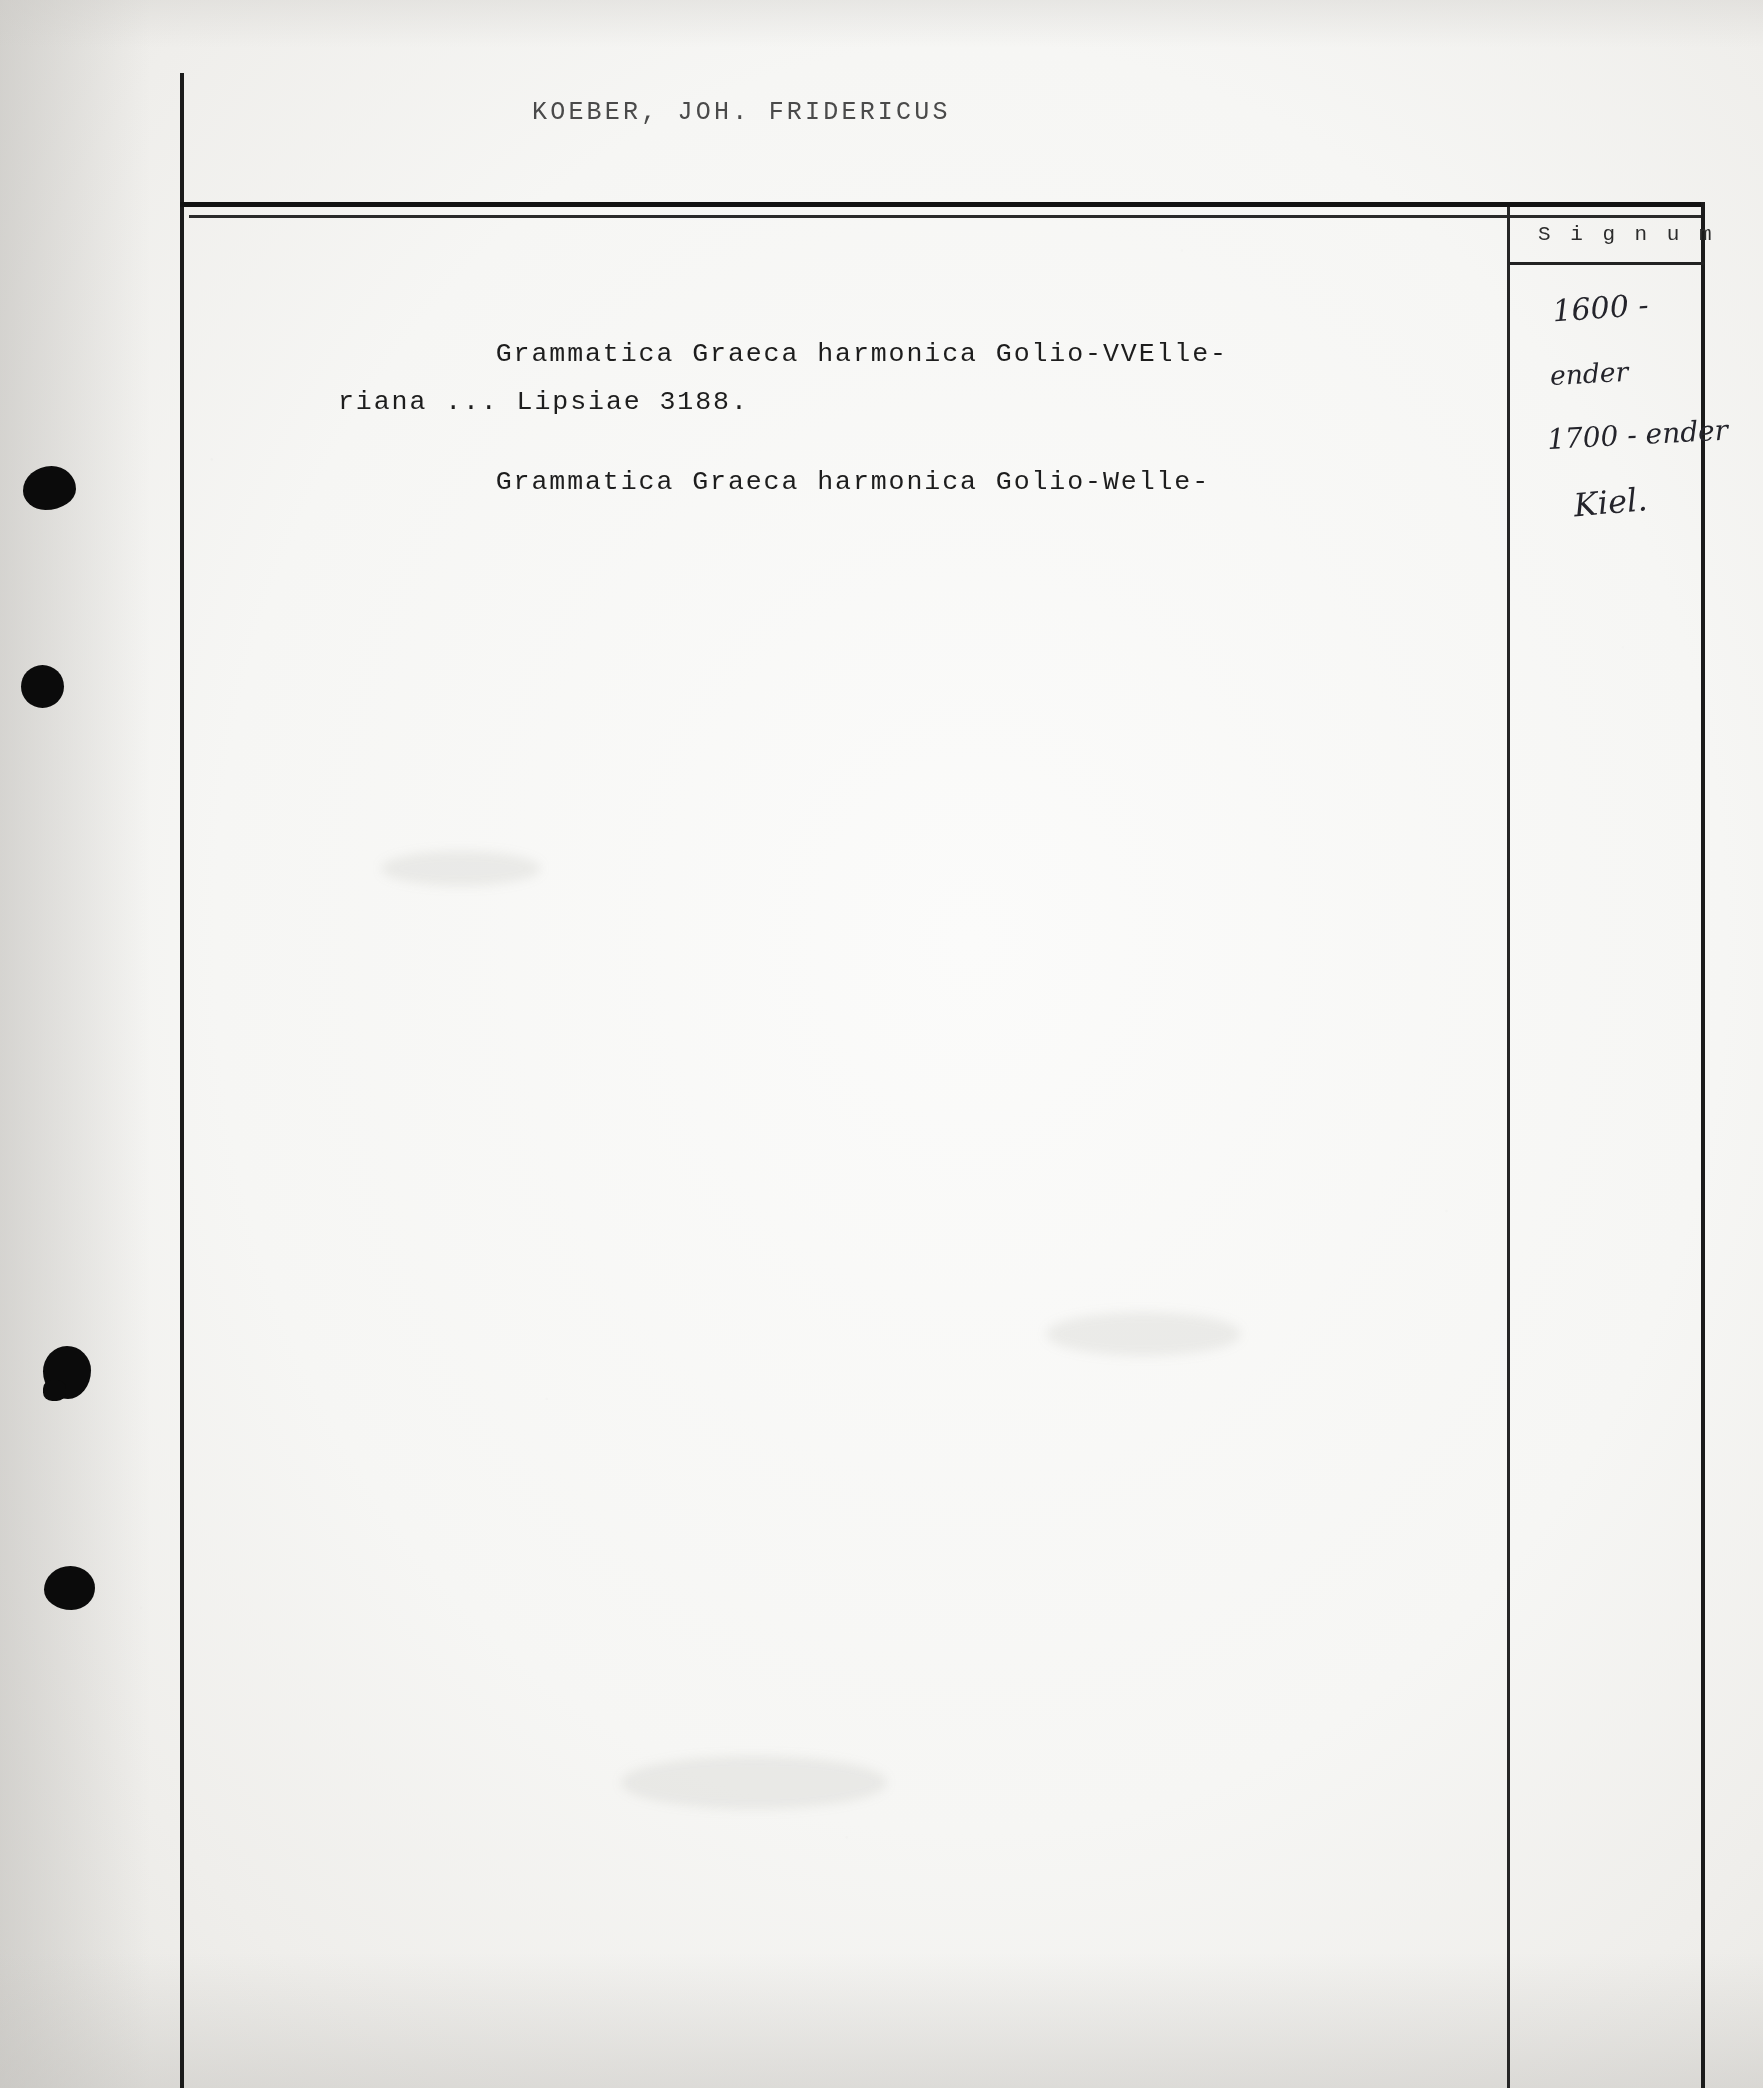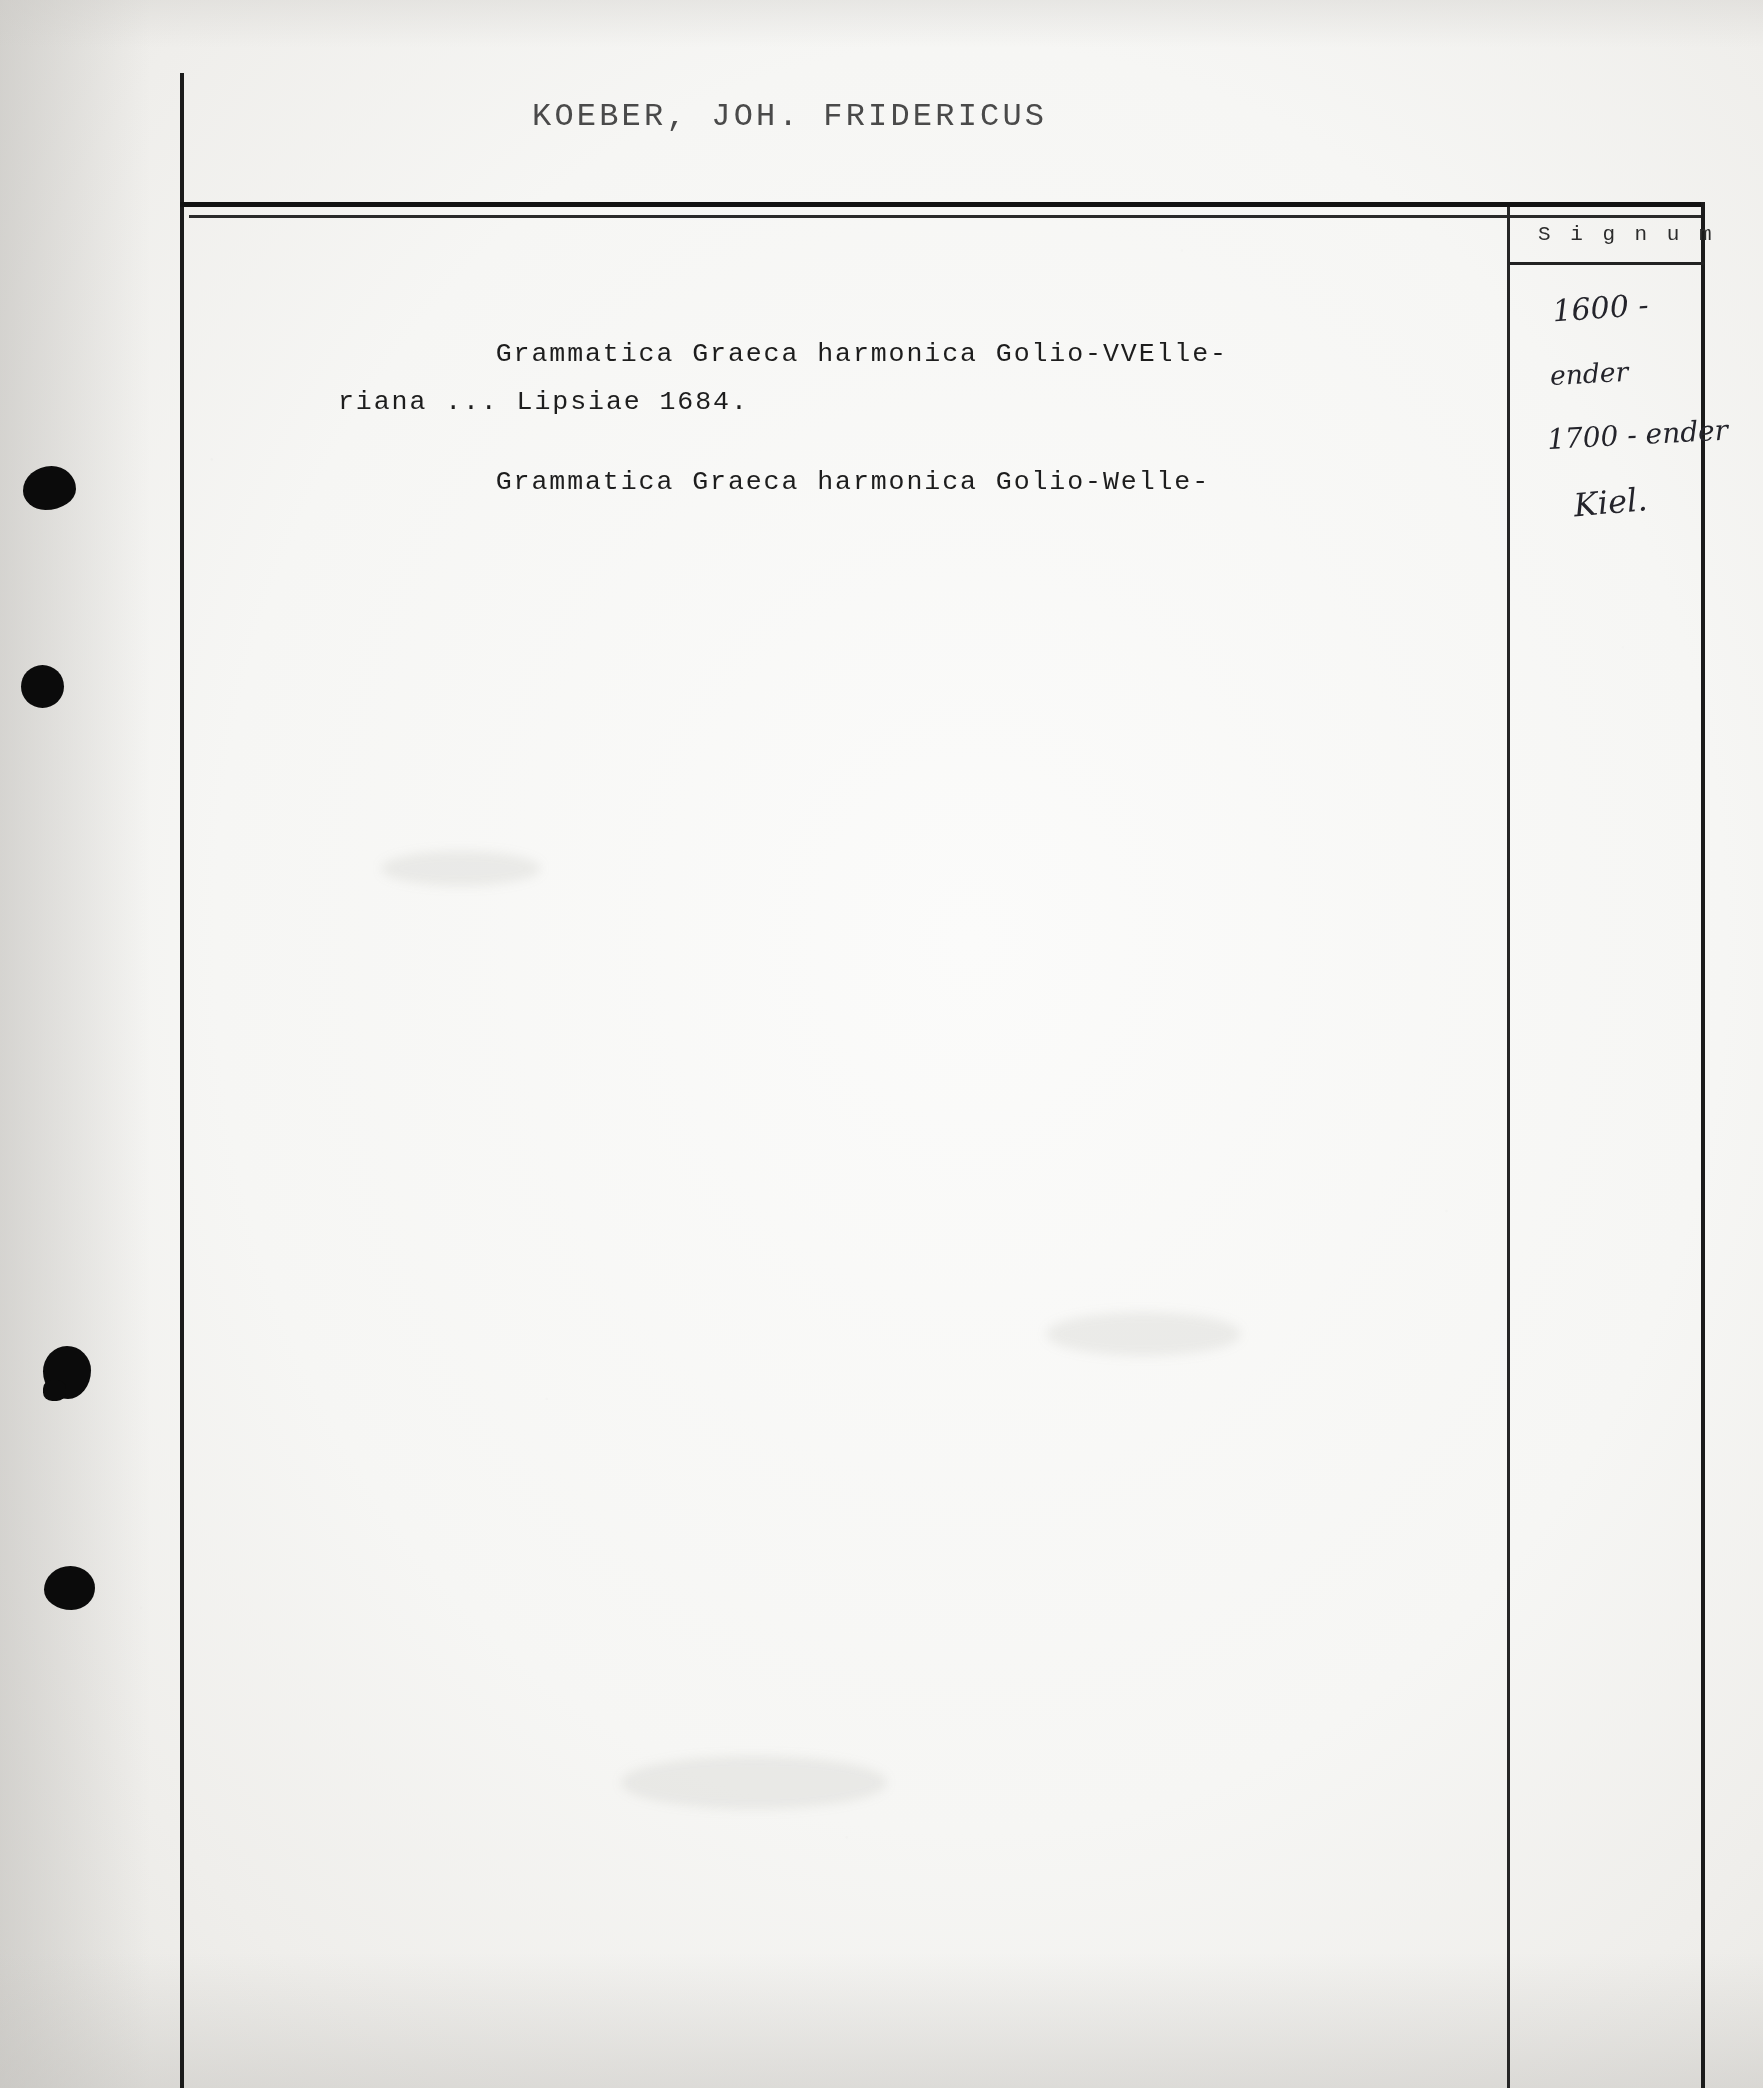--- a/index.html
+++ b/index.html
@@ -119,21 +119,21 @@
     width: 194px;
     height: 2.7px;
     background: #222;
   }
 
   
   .header-name {
     position: absolute;
     left: 532px;
     top: 98px;
-    font-size: 32px;
+    font-size: 25px;
     letter-spacing: 3.2px;
     color: #4a4a4a;
     white-space: nowrap;
   }
   .signum-label {
     position: absolute;
     left: 1538px;
     top: 223px;
     font-size: 21px;
     letter-spacing: 3.5px;
@@ -224,21 +224,21 @@
 <div class="table-top-rule-2"></div>
 <div class="vrule-signum"></div>
 <div class="vrule-right"></div>
 <div class="signum-underline"></div>
 
 <div class="header-name">KOEBER, JOH. FRIDERICUS</div>
 
 <div class="signum-label">S i g n u m</div>
 
 <div class="entry entry-1">
-  <span class="indent"></span><span>Grammatica Graeca harmonica Golio-VVElle-</span><br><span>riana ... Lipsiae 1684.</span>
+  <span class="indent"></span><span>Grammatica Graeca harmonica Golio-VVElle-</span><br><span>riana ... Lipsiae 3188.</span>
 </div>
 
 <div class="entry entry-2">
   <span class="indent"></span><span>Grammatica Graeca harmonica Golio-Welle-</span><br>
 </div>
 
 <div class="hand hand-1">
   <span>1600 -</span>
   <span class="l2">ender</span>
 </div>

